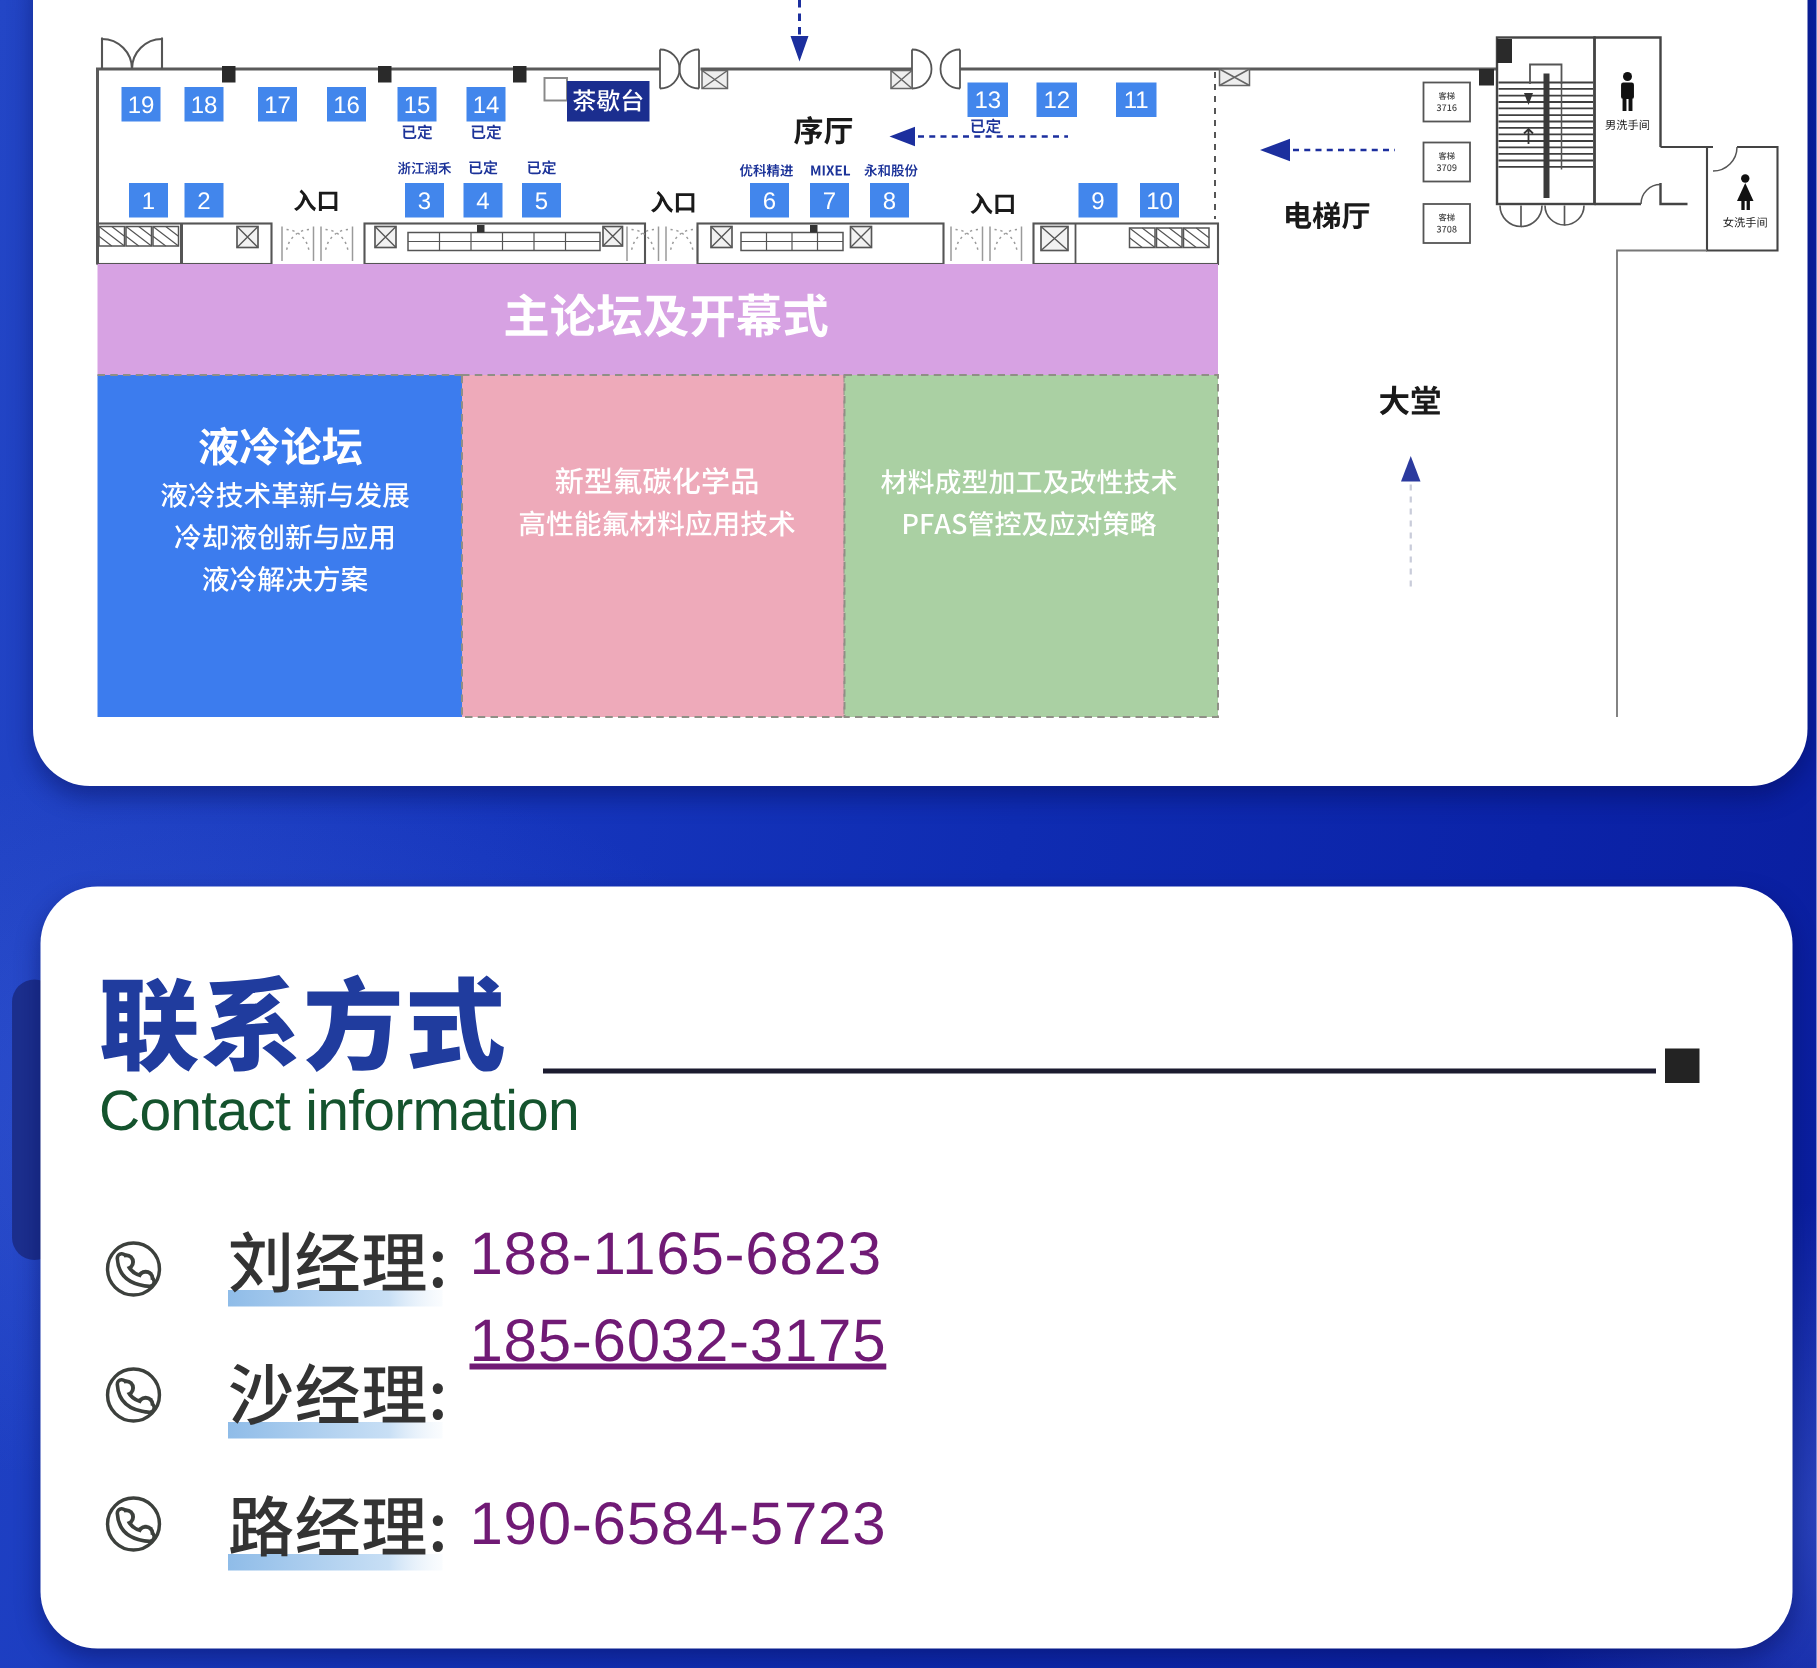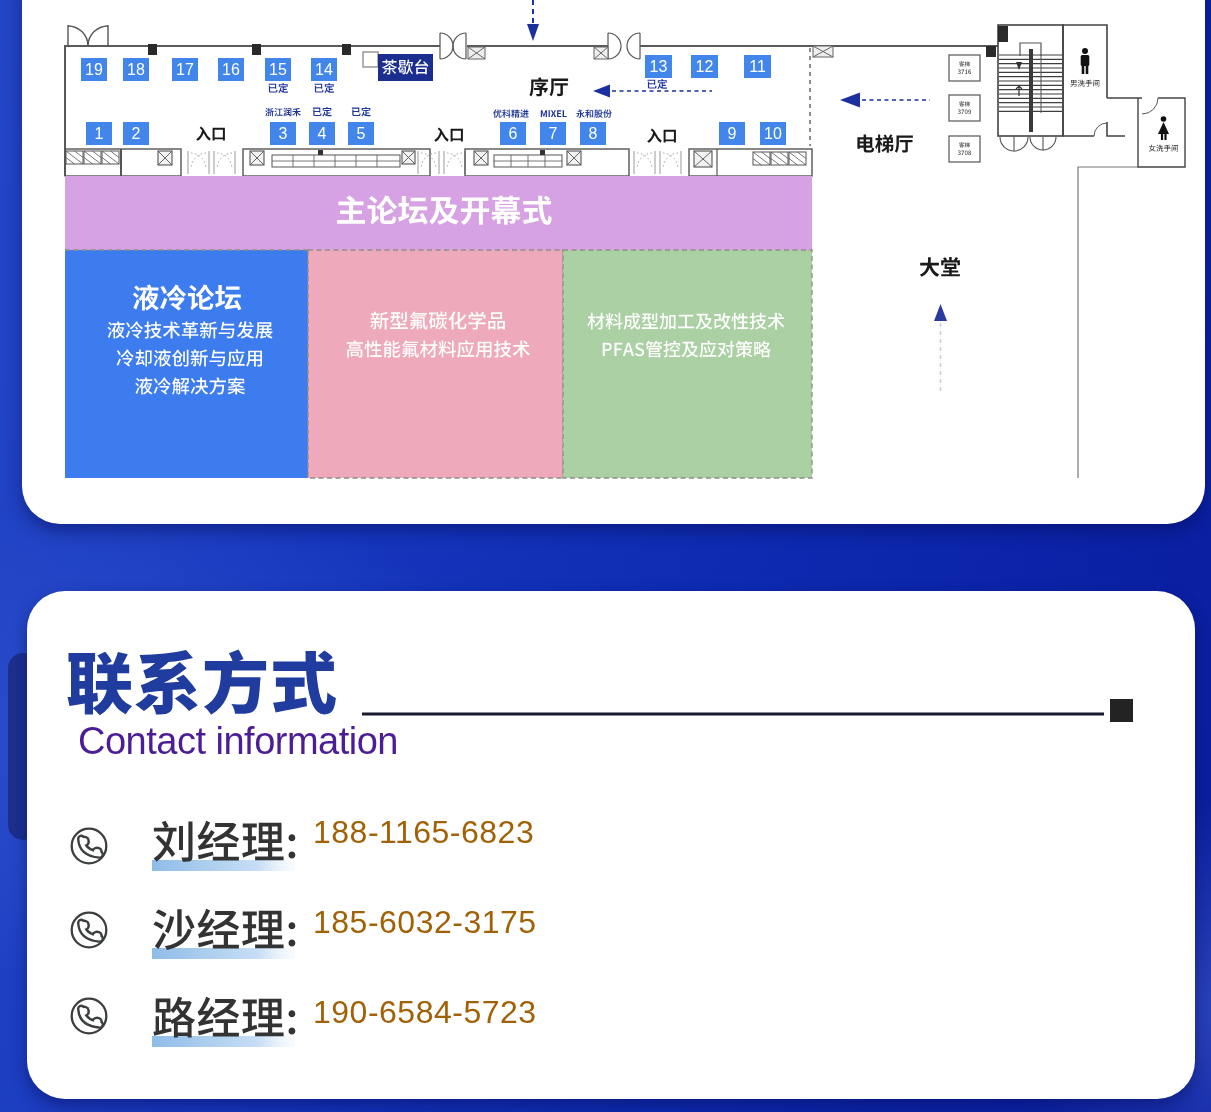--- a/index.html
+++ b/index.html
@@ -1,37 +1,37 @@
 <!DOCTYPE html>
 <html><head><meta charset="utf-8">
 <style>
   html,body{margin:0;padding:0;}
   body{width:1211px;height:1112px;position:relative;overflow:hidden;
        font-family:"Liberation Sans",sans-serif;
        background:linear-gradient(100deg,#2346c6 0%,#1636bd 30%,#0f2cb2 55%,#0b23a8 80%,#0a1e9e 100%);}
   .card{position:absolute;background:#fff;border-radius:38px;box-shadow:0 7px 16px rgba(4,12,80,.45);}
-  .num{position:absolute;color:#a16207;font-size:32px;letter-spacing:0.5px;line-height:1;}
+  .num{position:absolute;color:#701a75;font-size:40px;letter-spacing:0.5px;line-height:1;}
 </style></head>
 <body>
 
 <div style="position:absolute;left:-250px;top:500px;width:800px;height:500px;background:radial-gradient(closest-side,rgba(80,115,228,.3),rgba(80,115,228,0));"></div>
 
 <div style="position:absolute;left:1000px;top:800px;width:460px;height:420px;background:radial-gradient(closest-side,rgba(95,130,238,.38),rgba(95,130,238,0));"></div>
 
 <div class="card" style="left:22px;top:-44px;width:1183px;height:568px;"></div>
 
 <div style="position:absolute;left:8px;top:653px;width:30px;height:187px;background:#1c2f8e;border-radius:15px;"></div>
 
 <div class="card" style="left:27px;top:591px;width:1168px;height:508px;"></div>
 
-<div style="position:absolute;left:78px;top:722px;color:#4c1d95;font-size:38px;letter-spacing:-0.5px;line-height:1;">Contact information</div>
+<div style="position:absolute;left:66px;top:722px;color:#14532d;font-size:38px;letter-spacing:-0.5px;line-height:1;">Contact information</div>
 
 <div class="num" style="left:313px;top:816px;">188-1165-6823</div>
 
-<div class="num" style="left:313px;top:906px;">185-6032-3175</div>
+<div class="num" style="left:313px;top:874px;text-decoration:underline;">185-6032-3175</div>
 
 <div class="num" style="left:313px;top:996px;">190-6584-5723</div>
 <svg style="position:absolute;left:0;top:0;" width="1211" height="1112" viewBox="0 0 1211 1112">
 <defs>
 <linearGradient id="sw" x1="0" y1="0" x2="1" y2="0">
   <stop offset="0" stop-color="#8fbce8"></stop>
         <stop offset="0.75" stop-color="#c8dff5"></stop>
         <stop offset="1" stop-color="#eef5fc" stop-opacity="0.3"></stop>
 </linearGradient>
 </defs>

